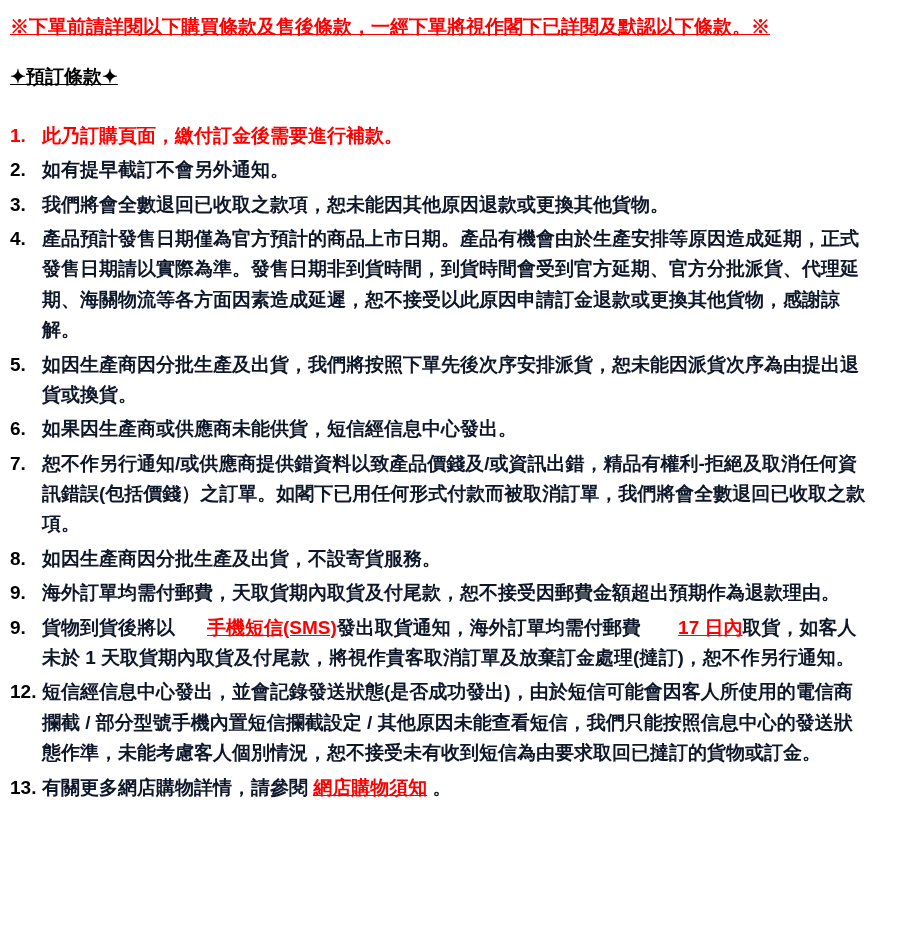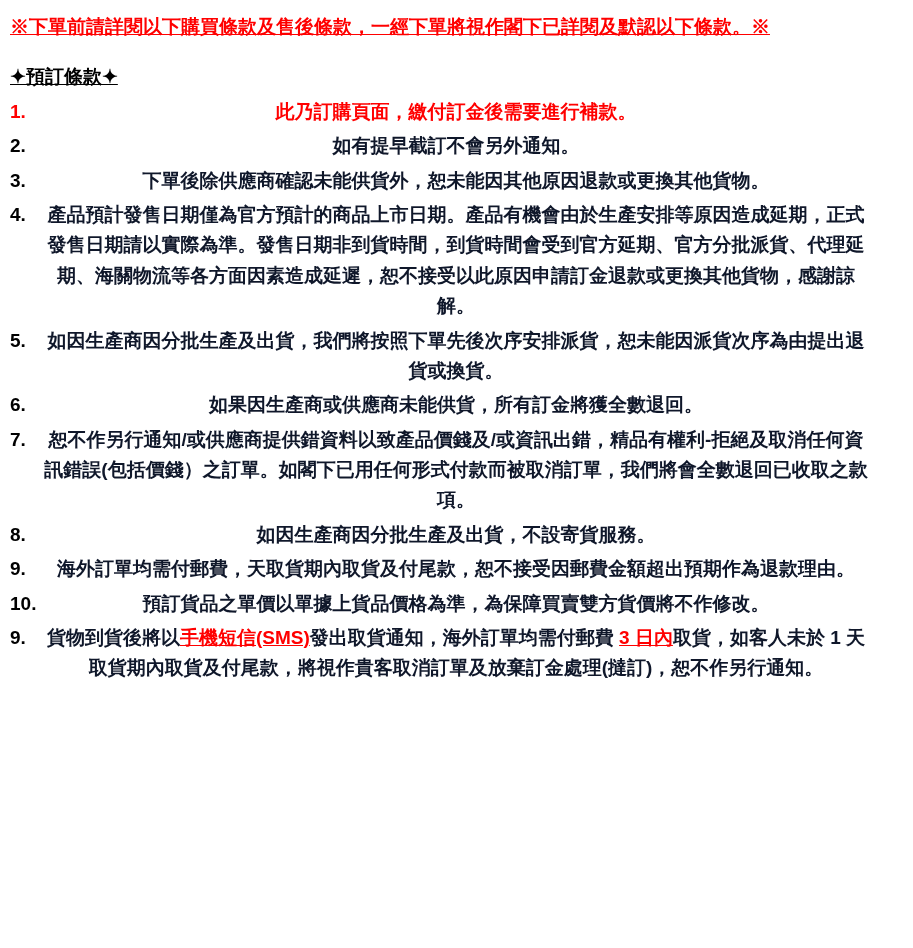--- a/index.html
+++ b/index.html
@@ -19,41 +19,41 @@
     color: #000000;
     background: #ffffff;
   }
   .notice {
     color: #ff0000;
     text-decoration: underline;
     margin-bottom: 20px;
   }
   .section-title {
     text-decoration: underline;
-    margin-bottom: 4px;
+    margin-bottom: 28px;
   }
   .terms { }
   .term {
     display: flex;
     align-items: flex-start;
     margin-bottom: 4px;
   }
   .term-num {
     flex: 0 0 32px;
     text-align: left;
   }
   .term-text {
     flex: 1;
-    text-align: center;
   }
   .normal { color: #0f172a; }
   .red { color: #ff0000; }
   .red-underline {
     color: #ff0000;
     text-decoration: underline;
+    margin-left: 32px;
   }
   .link {
     color: #ff0000;
     text-decoration: underline;
     cursor: pointer;
   }
 </style>
 </head>
 <body>
 
@@ -66,48 +66,52 @@
       <div class="term">
         <span class="term-num red">1.</span>
         <span class="term-text"><span class="red">此乃訂購頁面，繳付訂金後需要進行補款。</span></span>
       </div>
       <div class="term">
         <span class="term-num">2.</span>
         <span class="term-text"><span class="normal">如有提早截訂不會另外通知。</span></span>
       </div>
       <div class="term">
         <span class="term-num">3.</span>
-        <span class="term-text"><span class="normal">下單後除供應商確認未能供貨外，恕未能因其他原因退款或更換其他貨物。</span></span>
+        <span class="term-text"><span class="normal">我們將會全數退回已收取之款項，恕未能因其他原因退款或更換其他貨物。</span></span>
       </div>
       <div class="term">
         <span class="term-num">4.</span>
         <span class="term-text"><span class="normal">產品預計發售日期僅為官方預計的商品上市日期。產品有機會由於生產安排等原因造成延期，正式發售日期請以實際為準。發售日期非到貨時間，到貨時間會受到官方延期、官方分批派貨、代理延期、海關物流等各方面因素造成延遲，恕不接受以此原因申請訂金退款或更換其他貨物，感謝諒解。</span></span>
       </div>
       <div class="term">
         <span class="term-num">5.</span>
         <span class="term-text"><span class="normal">如因生產商因分批生產及出貨，我們將按照下單先後次序安排派貨，恕未能因派貨次序為由提出退貨或換貨。</span></span>
       </div>
       <div class="term">
         <span class="term-num">6.</span>
-        <span class="term-text"><span class="normal">如果因生產商或供應商未能供貨，所有訂金將獲全數退回。</span></span>
+        <span class="term-text"><span class="normal">如果因生產商或供應商未能供貨，短信經信息中心發出。</span></span>
       </div>
       <div class="term">
         <span class="term-num">7.</span>
         <span class="term-text"><span class="normal">恕不作另行通知/或供應商提供錯資料以致產品價錢及/或資訊出錯，精品有權利-拒絕及取消任何資訊錯誤(包括價錢）之訂單。如閣下已用任何形式付款而被取消訂單，我們將會全數退回已收取之款項。</span></span>
       </div>
       <div class="term">
         <span class="term-num">8.</span>
         <span class="term-text"><span class="normal">如因生產商因分批生產及出貨，不設寄貨服務。</span></span>
       </div>
       <div class="term">
         <span class="term-num">9.</span>
         <span class="term-text"><span class="normal">海外訂單均需付郵費，天取貨期內取貨及付尾款，恕不接受因郵費金額超出預期作為退款理由。</span></span>
       </div>
       <div class="term">
-        <span class="term-num">10.</span>
-        <span class="term-text"><span class="normal">預訂貨品之單價以單據上貨品價格為準，為保障買賣雙方貨價將不作修改。</span></span>
+        <span class="term-num">9.</span>
+        <span class="term-text"><span class="normal">貨物到貨後將以</span><span class="red-underline">手機短信(SMS)</span><span class="normal">發出取貨通知，海外訂單均需付郵費 </span><span class="red-underline">17 日內</span><span class="normal">取貨，如客人未於 1 天取貨期內取貨及付尾款，將視作貴客取消訂單及放棄訂金處理(撻訂)，恕不作另行通知。</span></span>
       </div>
       <div class="term">
-        <span class="term-num">9.</span>
-        <span class="term-text"><span class="normal">貨物到貨後將以</span><span class="red-underline">手機短信(SMS)</span><span class="normal">發出取貨通知，海外訂單均需付郵費 </span><span class="red-underline">3 日內</span><span class="normal">取貨，如客人未於 1 天取貨期內取貨及付尾款，將視作貴客取消訂單及放棄訂金處理(撻訂)，恕不作另行通知。</span></span>
+        <span class="term-num">12.</span>
+        <span class="term-text"><span class="normal">短信經信息中心發出，並會記錄發送狀態(是否成功發出)，由於短信可能會因客人所使用的電信商攔截 / 部分型號手機內置短信攔截設定 / 其他原因未能查看短信，我們只能按照信息中心的發送狀態作準，未能考慮客人個別情況，恕不接受未有收到短信為由要求取回已撻訂的貨物或訂金。</span></span>
+      </div>
+      <div class="term">
+        <span class="term-num">13.</span>
+        <span class="term-text"><span class="normal">有關更多網店購物詳情，請參閱 </span><span class="link">網店購物須知</span><span class="normal"> 。</span></span>
       </div>
     </div>
 </div>
 
 </body></html>

